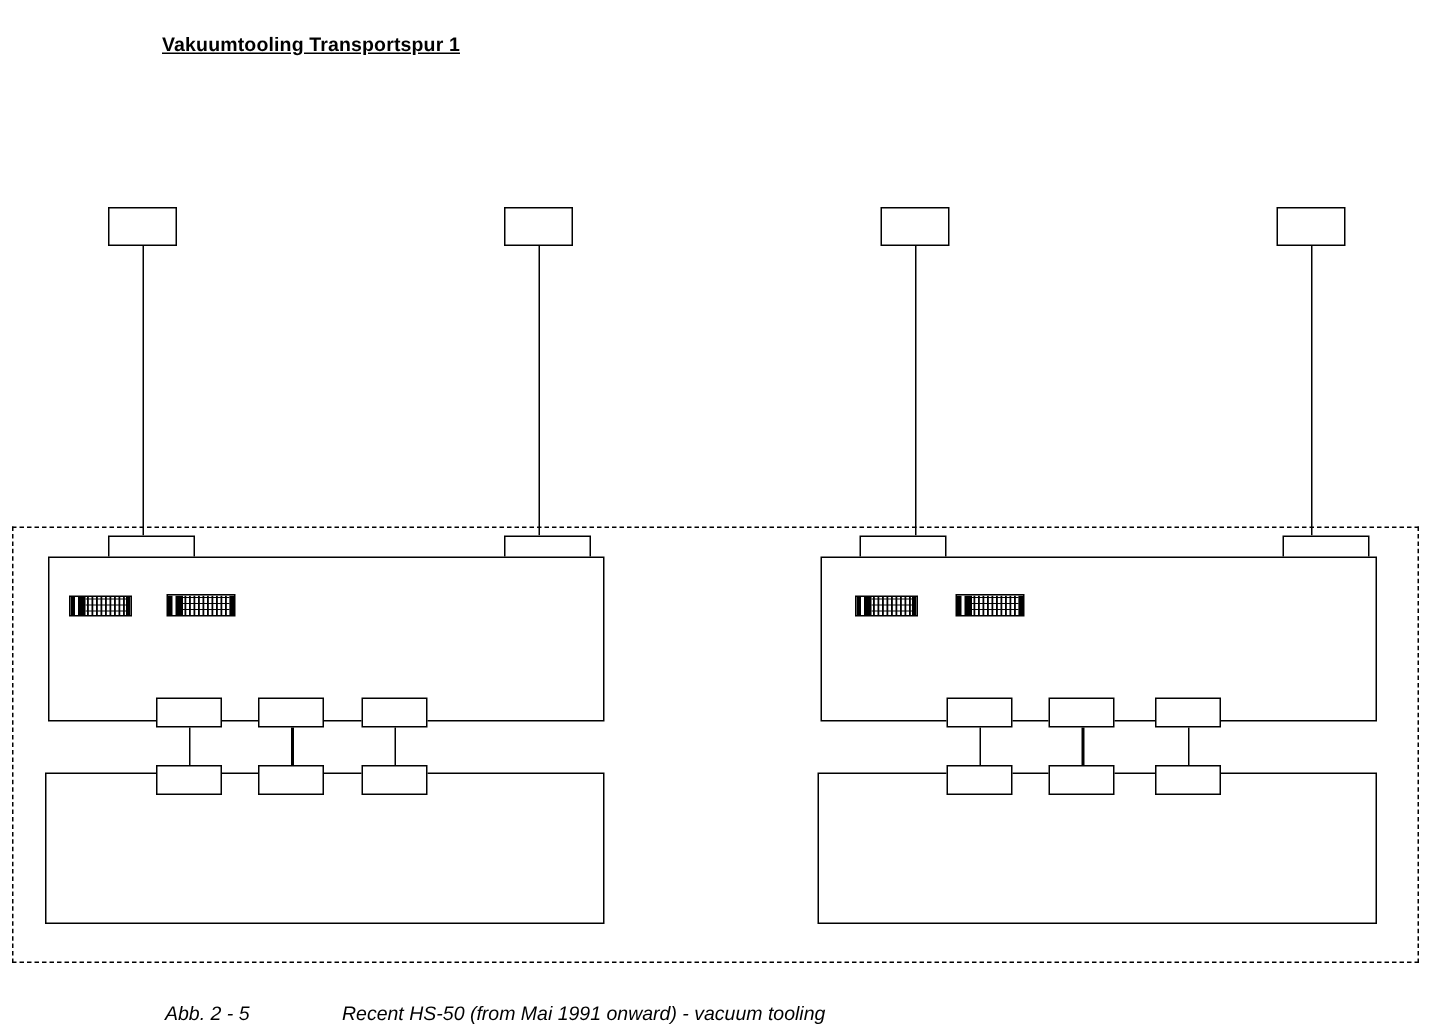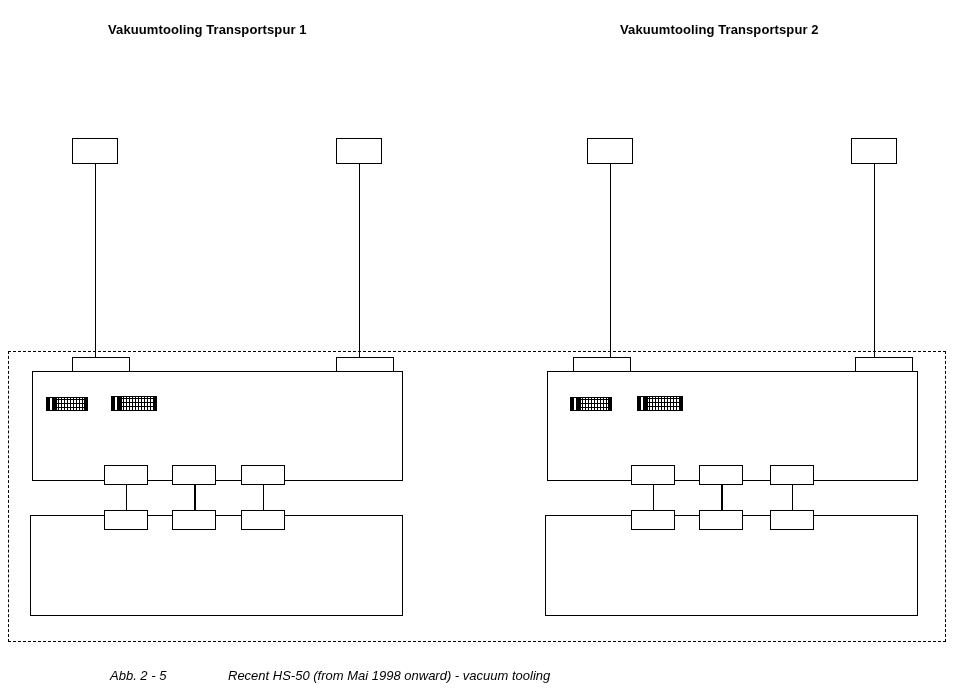--- a/index.html
+++ b/index.html
@@ -18,21 +18,21 @@
     overflow: hidden;
   }
   .title {
     position: absolute;
     font-size: 13px;
     font-weight: bold;
     color: #000000;
     white-space: nowrap;
     letter-spacing: 0.1px;
   }
-  #title-1 { left: 108px; top: 22px; }
+  #title-1 { left: 108px; top: 22px; text-decoration: underline; }
   #title-2 { left: 620px; top: 22px; }
 
   .dashed-frame {
     position: absolute;
     left: 8px;
     top: 351px;
     width: 938px;
     height: 291px;
     border: 1px dashed #000000;
     box-sizing: border-box;
@@ -92,21 +92,20 @@
     left: 228px;
     white-space: nowrap;
   }
 </style>
 </head>
 <body>
 
 <div id="page">
 
   <div class="title" id="title-1">Vakuumtooling Transportspur 1</div>
-  <div class="title" id="title-2">Vakuumtooling Transportspur 2</div>
 
   <div class="dashed-frame"></div>
 
   <div>
 
     <div class="box" style="left:72px; top:138px; width:46px; height:26px;"></div>
     <div class="box" style="left:336px; top:138px; width:46px; height:26px;"></div>
 
     <div class="vline" style="left:95px; top:164px; height:193px;"></div>
     <div class="vline" style="left:359px; top:164px; height:193px;"></div>
@@ -182,16 +181,16 @@
     <div class="vline" style="left:721px; top:485px; height:25px; width:2px;"></div>
     <div class="box" style="left:699px; top:510px; width:44px; height:20px;"></div>
 
     <div class="box" style="left:770px; top:465px; width:44px; height:20px;"></div>
     <div class="vline" style="left:792px; top:485px; height:25px;"></div>
     <div class="box" style="left:770px; top:510px; width:44px; height:20px;"></div>
   </div>
 
   <div class="caption">
     <span class="cap-label">Abb. 2 - 5</span>
-    <span class="cap-text">Recent HS-50 (from Mai 1998 onward) - vacuum tooling</span>
+    <span class="cap-text">Recent HS-50 (from Mai 1991 onward) - vacuum tooling</span>
   </div>
 
 </div>
 
 </body></html>

